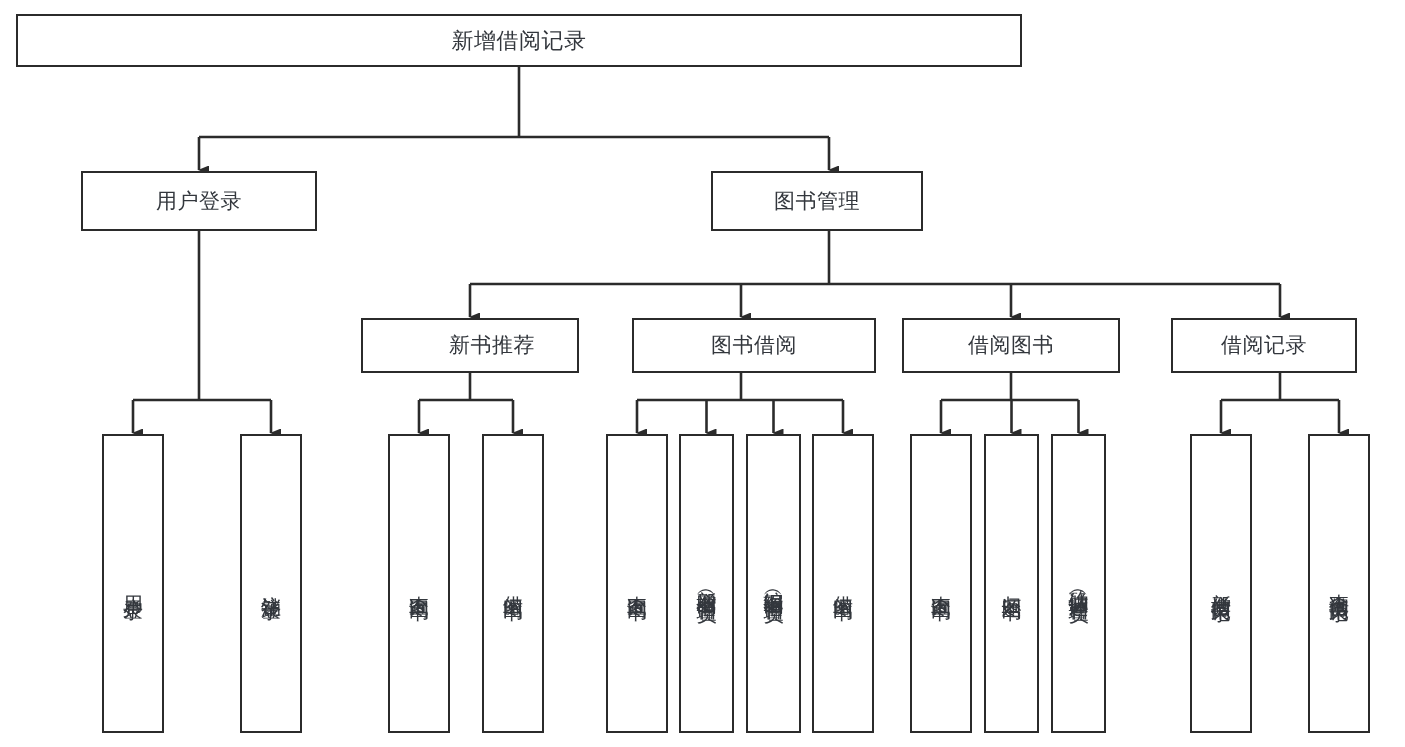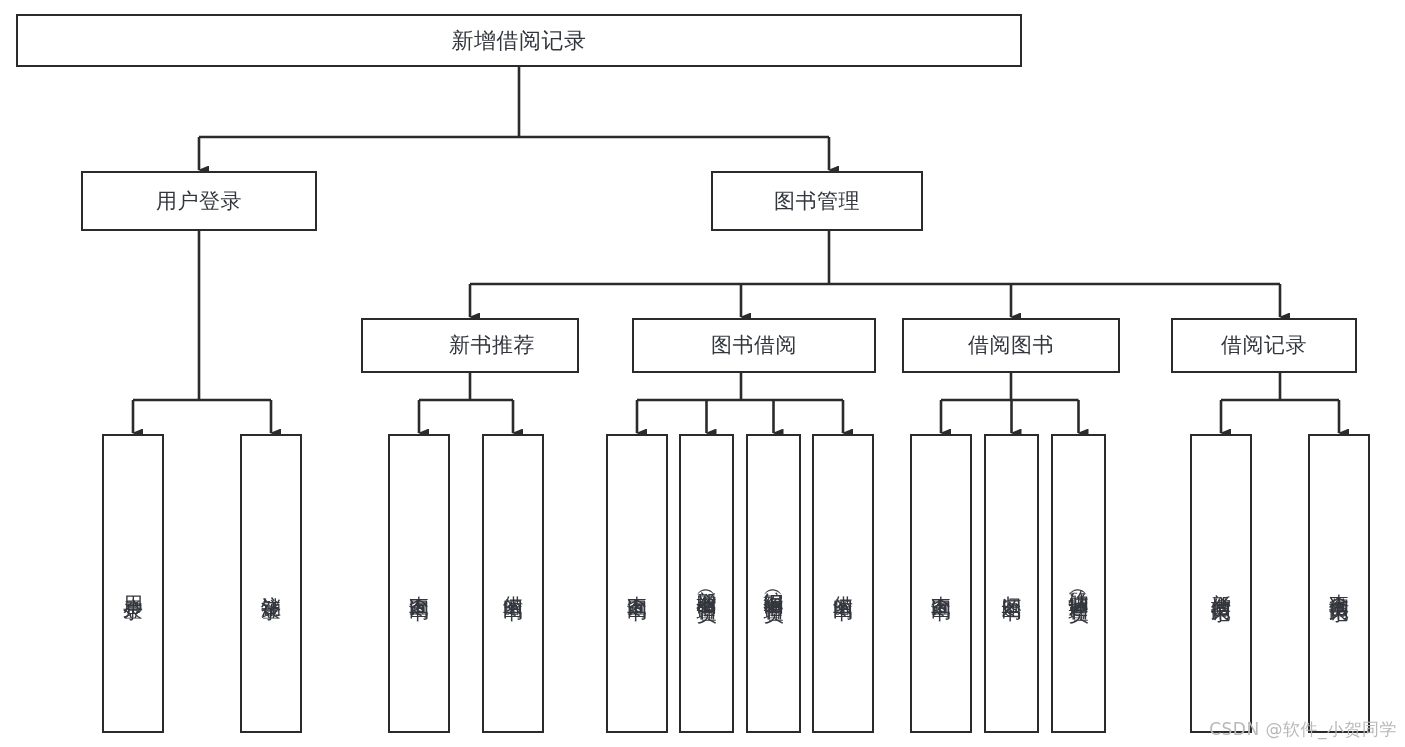--- a/index.html
+++ b/index.html
@@ -172,15 +172,14 @@
         <span class="node-label">确认归还（管理员）</span>
       </div>
       <div class="node vert" style="left: 1190px; top: 434px; width: 62px; height: 299px;">
         <span class="node-label">新增借阅记录</span>
       </div>
       <div class="node vert" style="left: 1308px; top: 434px; width: 62px; height: 299px;">
         <span class="node-label">查询借阅记录</span>
       </div>
     </div>
 
-  <div class="watermark">CSDN @软件_小贺同学</div>
 
 </div>
 
 </body></html>

